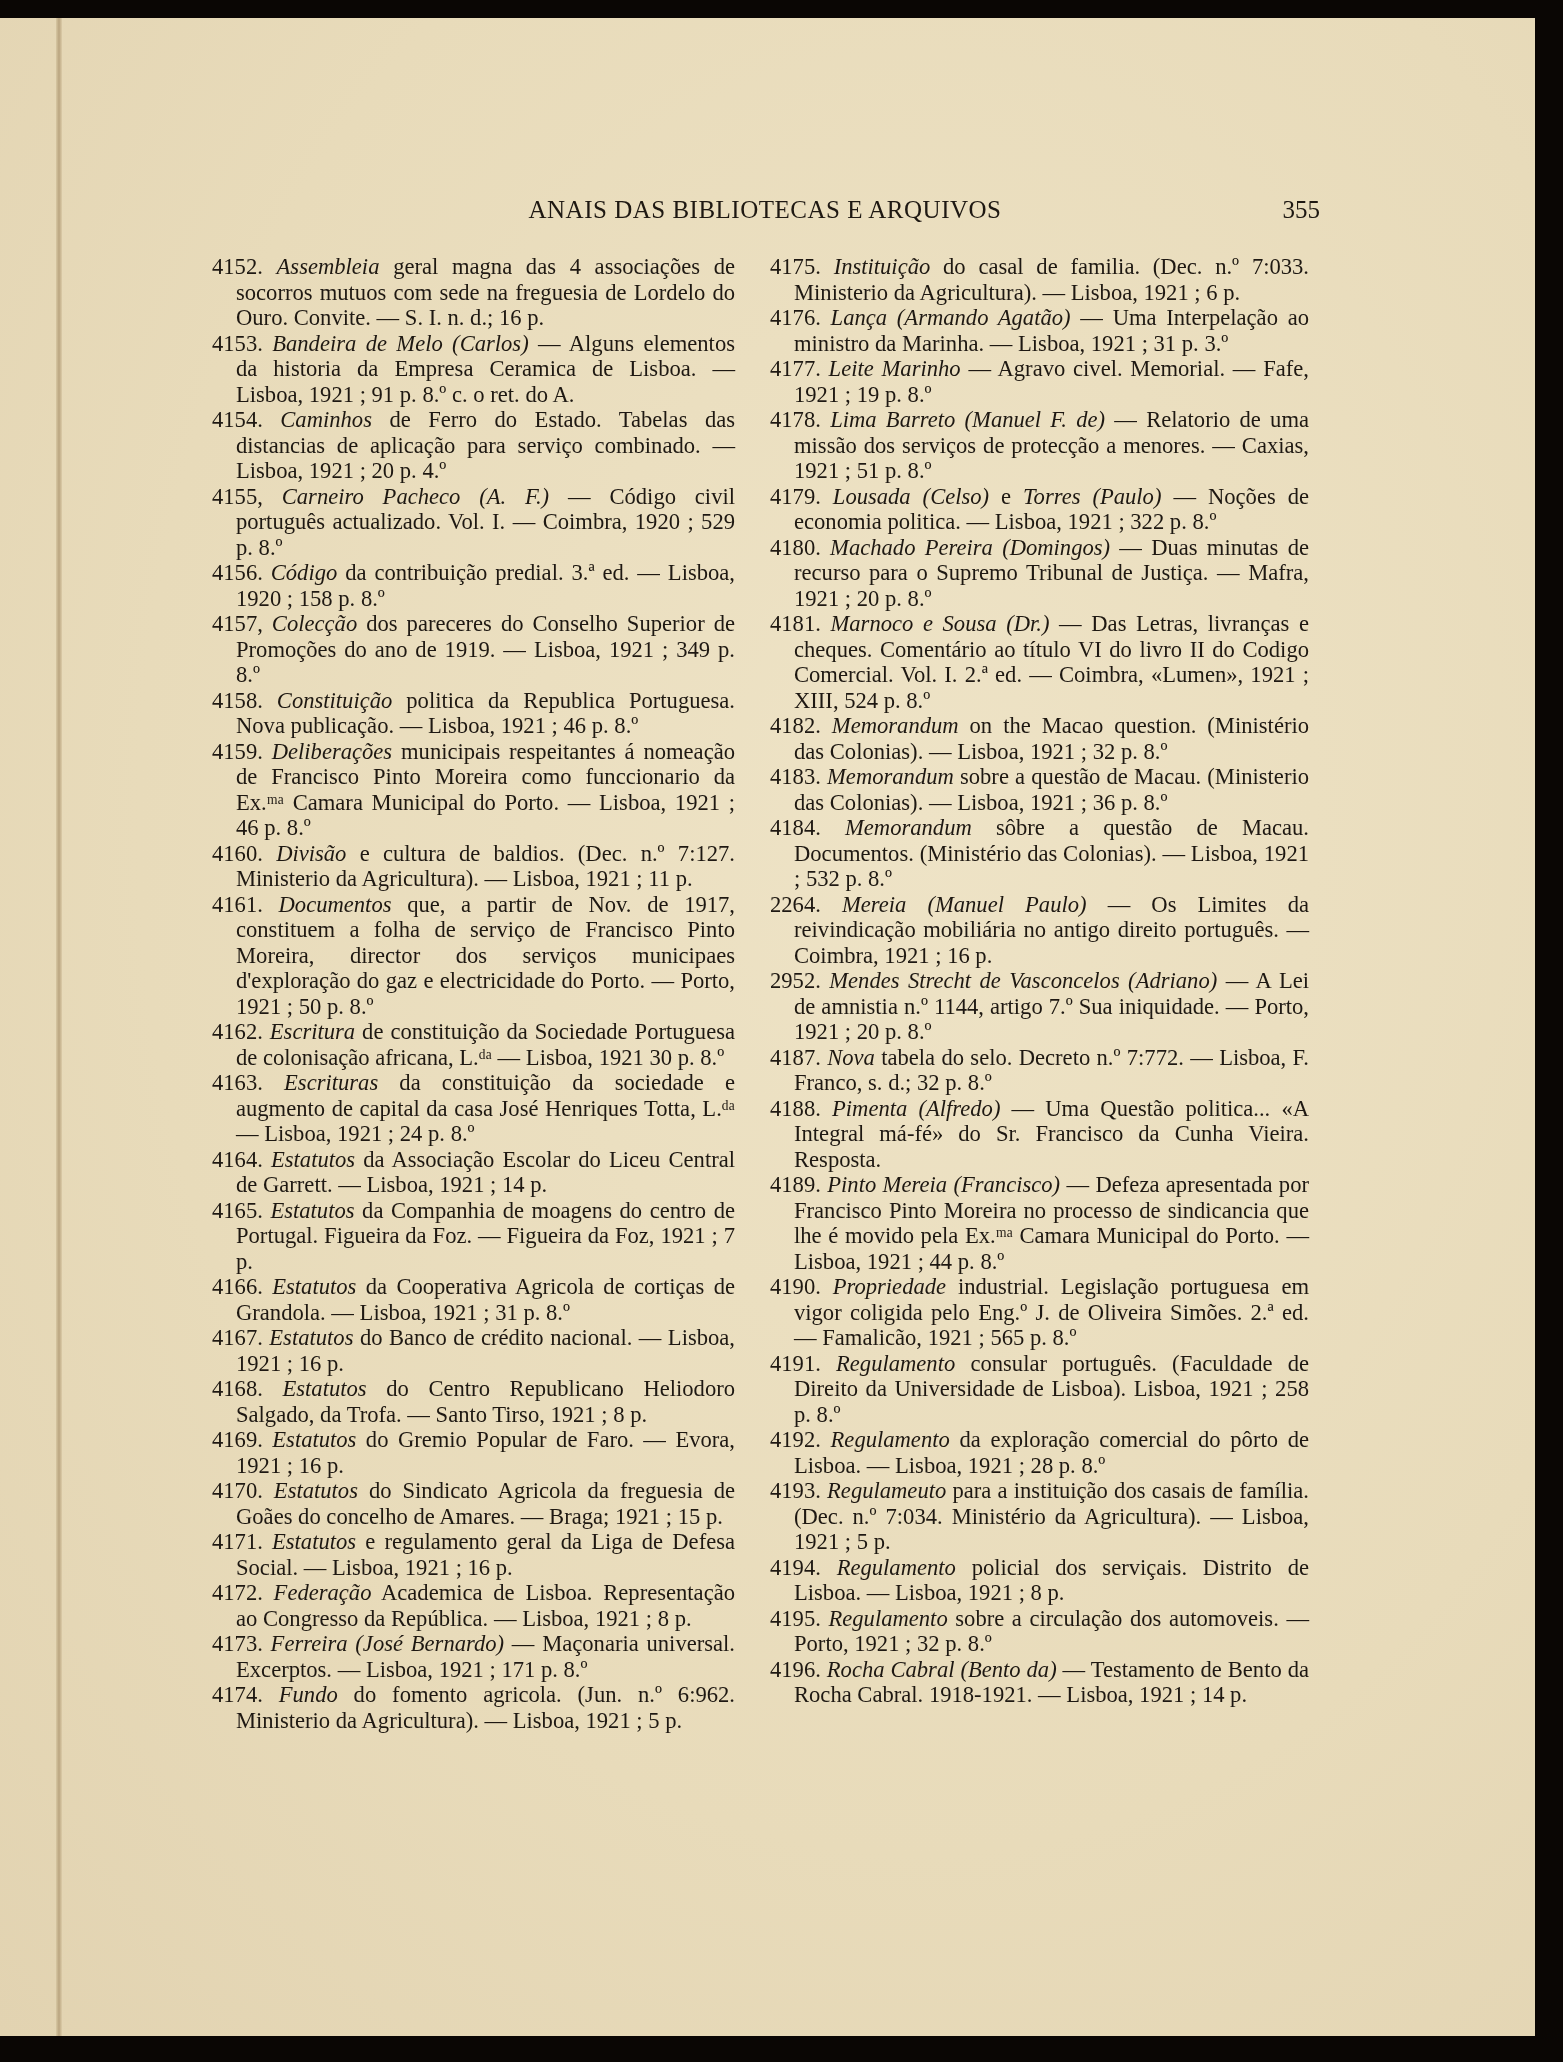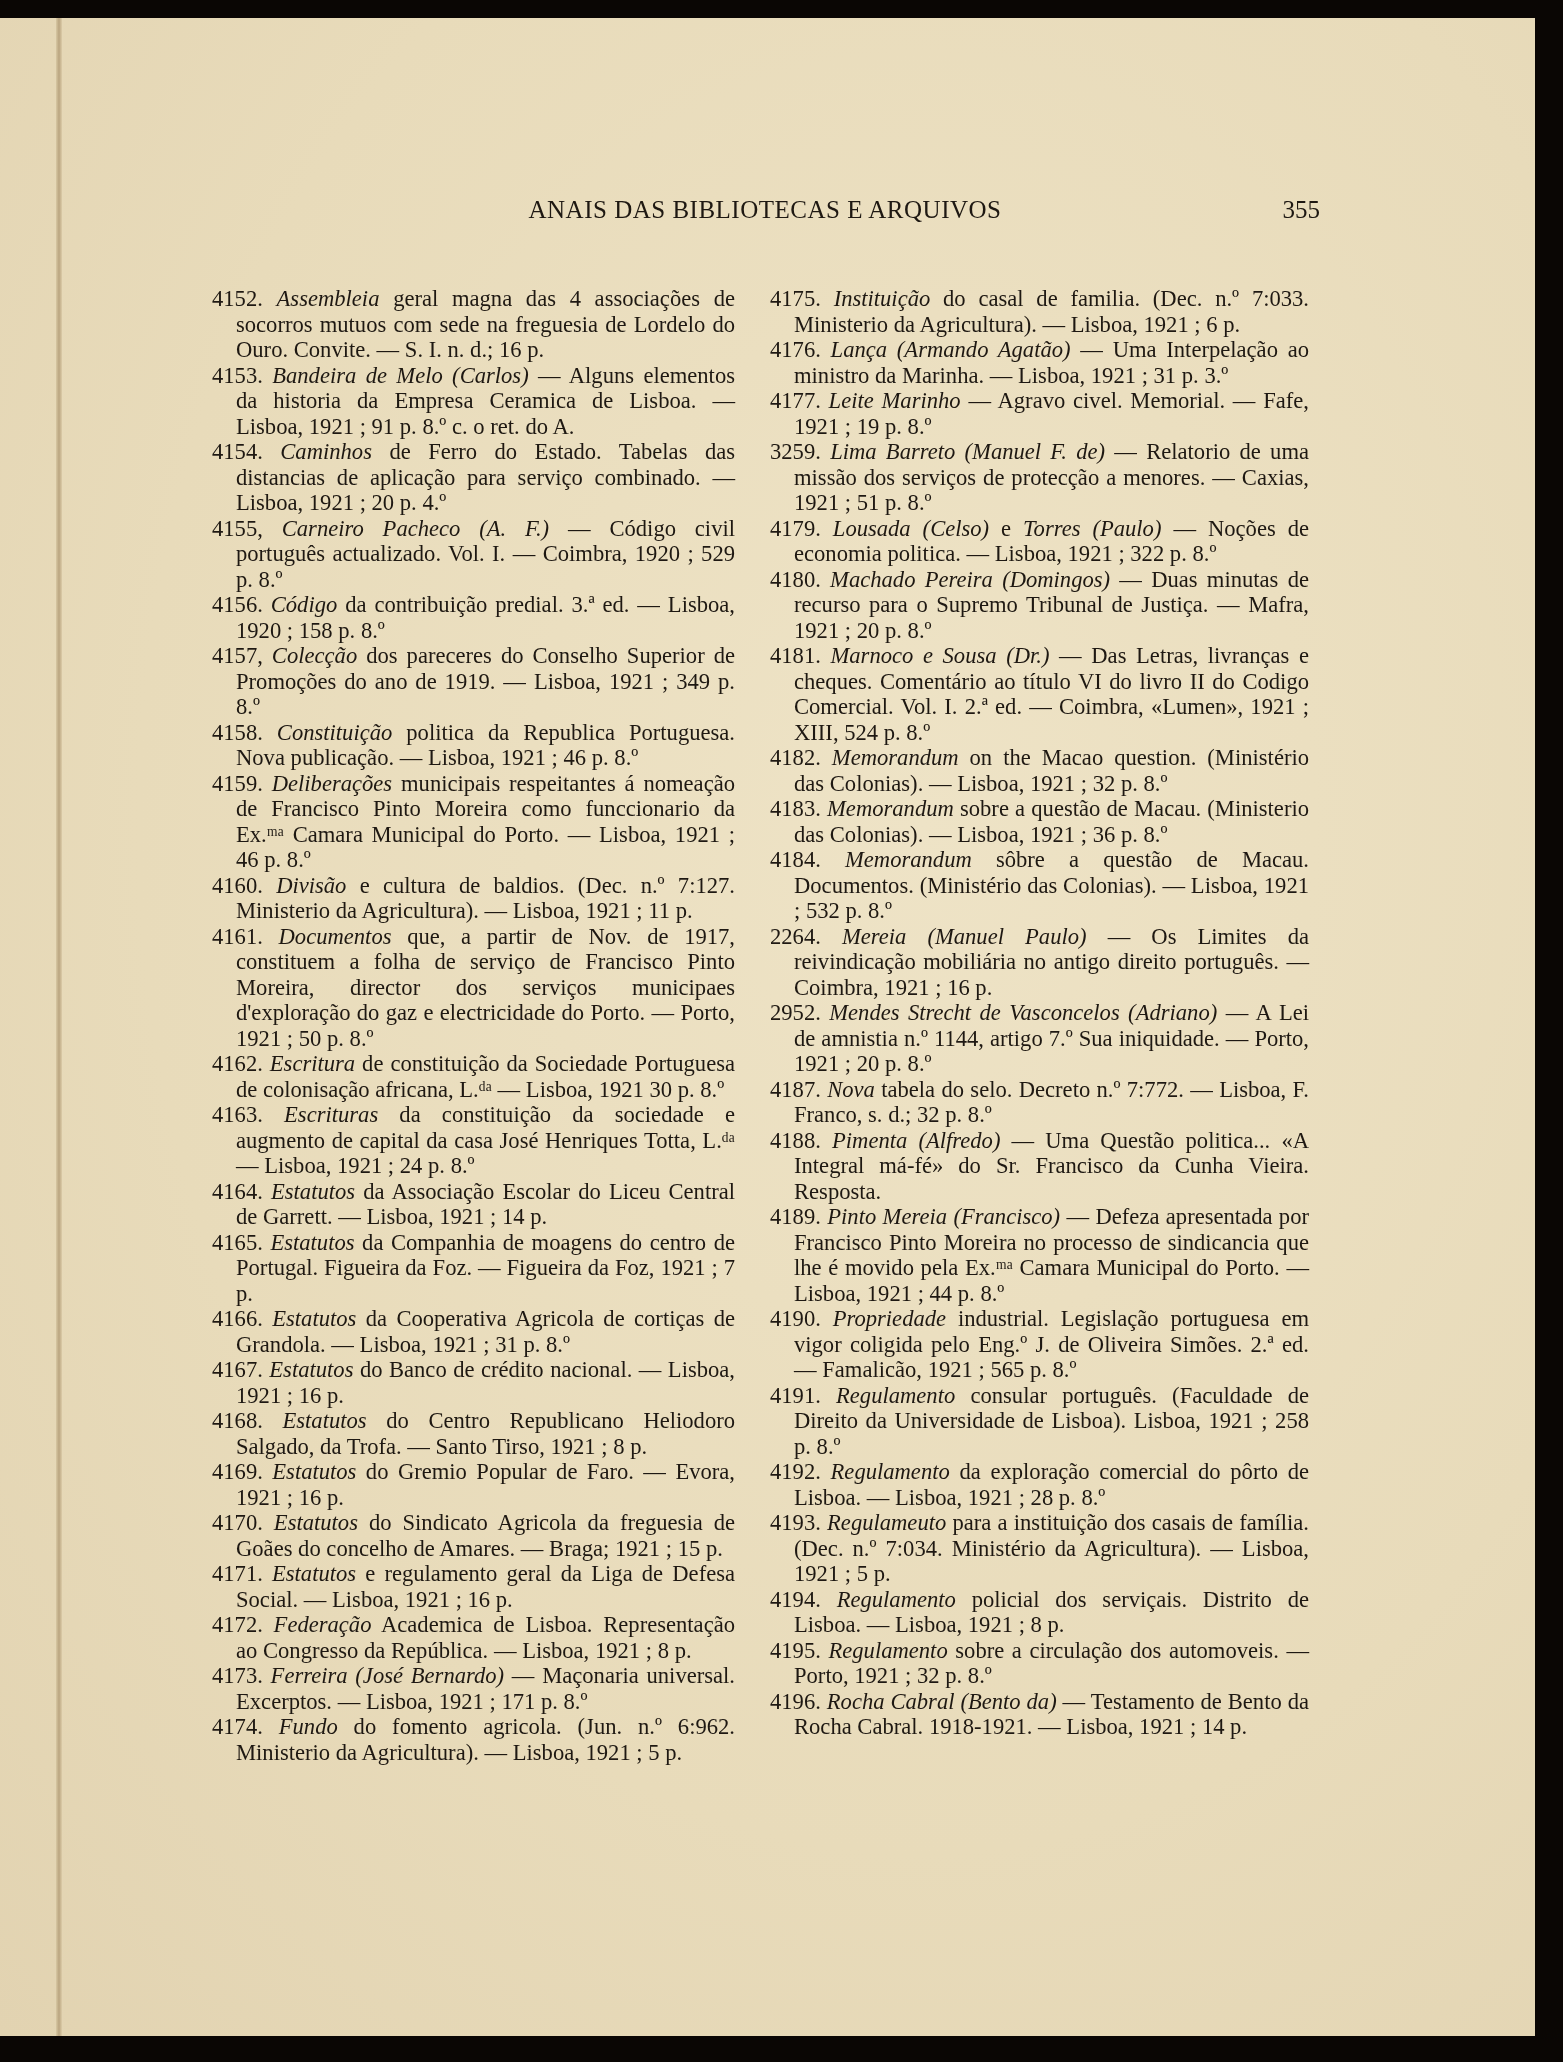--- a/index.html
+++ b/index.html
@@ -22,21 +22,20 @@
     position: absolute; top: 178px; left: 210px; width: 1110px; height: 36px;
   }
   .running-title {
     position: absolute; left: 0; right: 0; text-align: center;
     font-size: 25px; letter-spacing: 0.5px;
   }
   .page-number { position: absolute; right: 0; font-size: 25px; }
   .col {
     position: absolute; top: 236px; font-size: 22.6px; line-height: 25.5px;
     text-align: justify;
-    margin-top: 32px;
   }
   .col.left { left: 212px; width: 523px; }
   .col.right { left: 770px; width: 539px; }
   .entry { padding-left: 24px; text-indent: -24px; margin: 0; }
   .entry .num { }
   .entry em { font-style: italic; }
 </style>
 </head>
 <body>
 
@@ -70,21 +69,21 @@
       <p class="entry"><span class="num">4170.</span> <em>Estatutos</em><span> do Sindicato Agricola da freguesia de Goães do concelho de Amares. — Braga; 1921 ; 15 p.</span></p>
       <p class="entry"><span class="num">4171.</span> <em>Estatutos</em><span> e regulamento geral da Liga de Defesa Social. — Lisboa, 1921 ; 16 p.</span></p>
       <p class="entry"><span class="num">4172.</span> <em>Federação</em><span> Academica de Lisboa. Representação ao Congresso da República. — Lisboa, 1921 ; 8 p.</span></p>
       <p class="entry"><span class="num">4173.</span> <em>Ferreira (José Bernardo)</em><span> — Maçonaria universal. Excerptos. — Lisboa, 1921 ; 171 p. 8.º</span></p>
       <p class="entry"><span class="num">4174.</span> <em>Fundo</em><span> do fomento agricola. (Jun. n.º 6:962. Ministerio da Agricultura). — Lisboa, 1921 ; 5 p.</span></p>
     </div>
   <div class="col right" id="col-right">
       <p class="entry"><span class="num">4175.</span> <em>Instituição</em><span> do casal de familia. (Dec. n.º 7:033. Ministerio da Agricultura). — Lisboa, 1921 ; 6 p.</span></p>
       <p class="entry"><span class="num">4176.</span> <em>Lança (Armando Agatão)</em><span> — Uma Interpelação ao ministro da Marinha. — Lisboa, 1921 ; 31 p. 3.º</span></p>
       <p class="entry"><span class="num">4177.</span> <em>Leite Marinho</em><span> — Agravo civel. Memorial. — Fafe, 1921 ; 19 p. 8.º</span></p>
-      <p class="entry"><span class="num">3259.</span> <em>Lima Barreto (Manuel F. de)</em><span> — Relatorio de uma missão dos serviços de protecção a menores. — Caxias, 1921 ; 51 p. 8.º</span></p>
+      <p class="entry"><span class="num">4178.</span> <em>Lima Barreto (Manuel F. de)</em><span> — Relatorio de uma missão dos serviços de protecção a menores. — Caxias, 1921 ; 51 p. 8.º</span></p>
       <p class="entry"><span class="num">4179.</span> <em>Lousada (Celso)</em><span> e </span><em>Torres (Paulo)</em><span> — Noções de economia politica. — Lisboa, 1921 ; 322 p. 8.º</span></p>
       <p class="entry"><span class="num">4180.</span> <em>Machado Pereira (Domingos)</em><span> — Duas minutas de recurso para o Supremo Tribunal de Justiça. — Mafra, 1921 ; 20 p. 8.º</span></p>
       <p class="entry"><span class="num">4181.</span> <em>Marnoco e Sousa (Dr.)</em><span> — Das Letras, livranças e cheques. Comentário ao título VI do livro II do Codigo Comercial. Vol. I. 2.ª ed. — Coimbra, «Lumen», 1921 ; XIII, 524 p. 8.º</span></p>
       <p class="entry"><span class="num">4182.</span> <em>Memorandum</em><span> on the Macao question. (Ministério das Colonias). — Lisboa, 1921 ; 32 p. 8.º</span></p>
       <p class="entry"><span class="num">4183.</span> <em>Memorandum</em><span> sobre a questão de Macau. (Ministerio das Colonias). — Lisboa, 1921 ; 36 p. 8.º</span></p>
       <p class="entry"><span class="num">4184.</span> <em>Memorandum</em><span> sôbre a questão de Macau. Documentos. (Ministério das Colonias). — Lisboa, 1921 ; 532 p. 8.º</span></p>
       <p class="entry"><span class="num">2264.</span> <em>Mereia (Manuel Paulo)</em><span> — Os Limites da reivindicação mobiliária no antigo direito português. — Coimbra, 1921 ; 16 p.</span></p>
       <p class="entry"><span class="num">2952.</span> <em>Mendes Strecht de Vasconcelos (Adriano)</em><span> — A Lei de amnistia n.º 1144, artigo 7.º Sua iniquidade. — Porto, 1921 ; 20 p. 8.º</span></p>
       <p class="entry"><span class="num">4187.</span> <em>Nova</em><span> tabela do selo. Decreto n.º 7:772. — Lisboa, F. Franco, s. d.; 32 p. 8.º</span></p>
       <p class="entry"><span class="num">4188.</span> <em>Pimenta (Alfredo)</em><span> — Uma Questão politica... «A Integral má-fé» do Sr. Francisco da Cunha Vieira. Resposta.</span></p>

